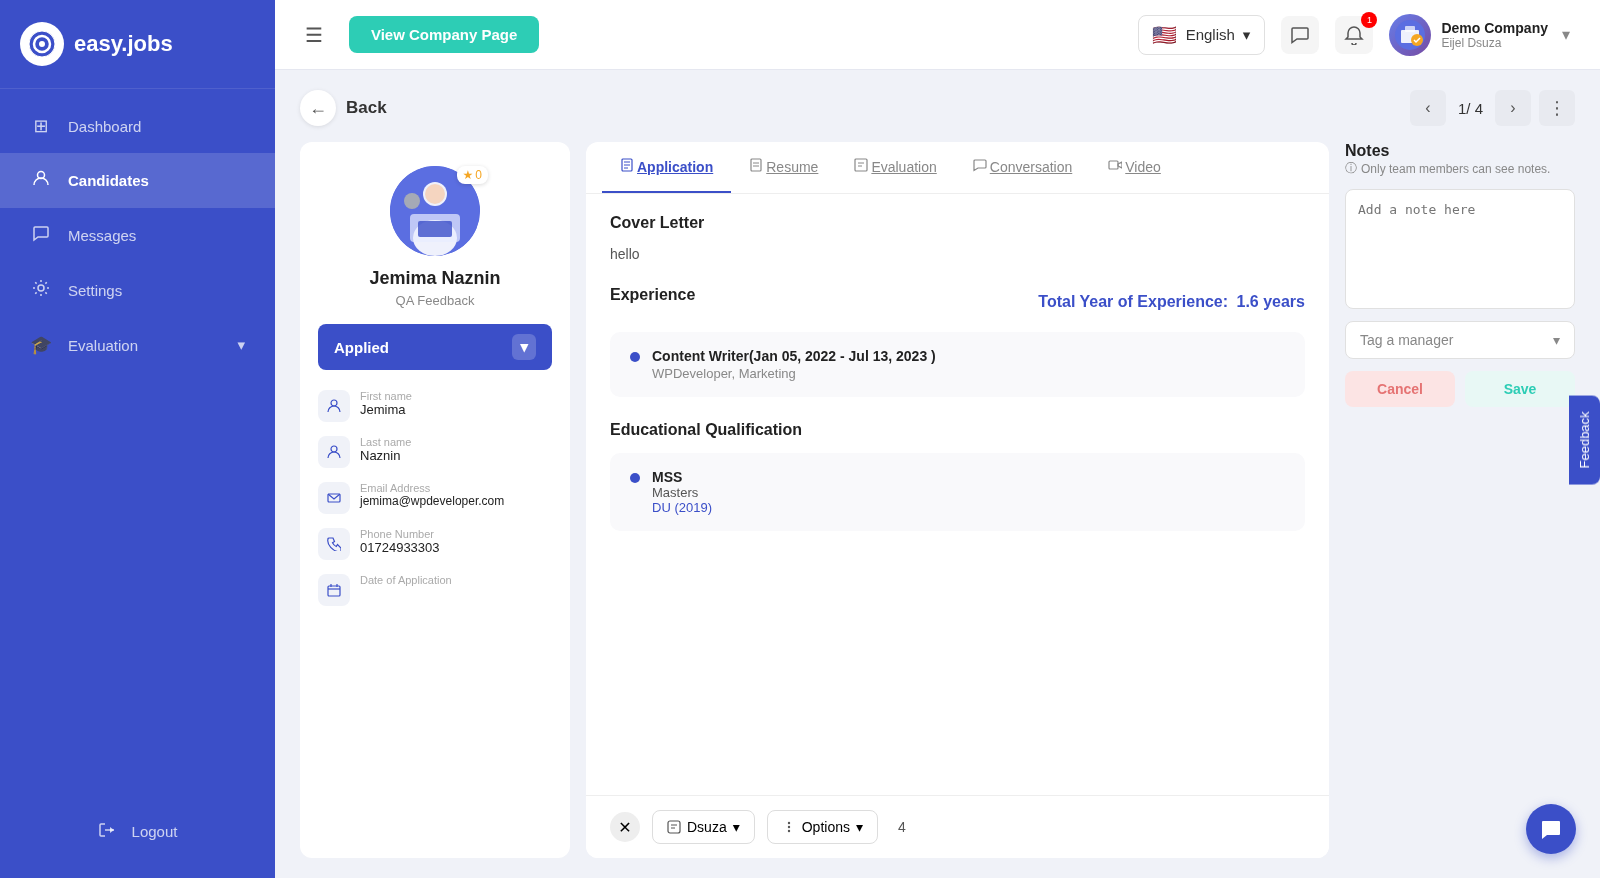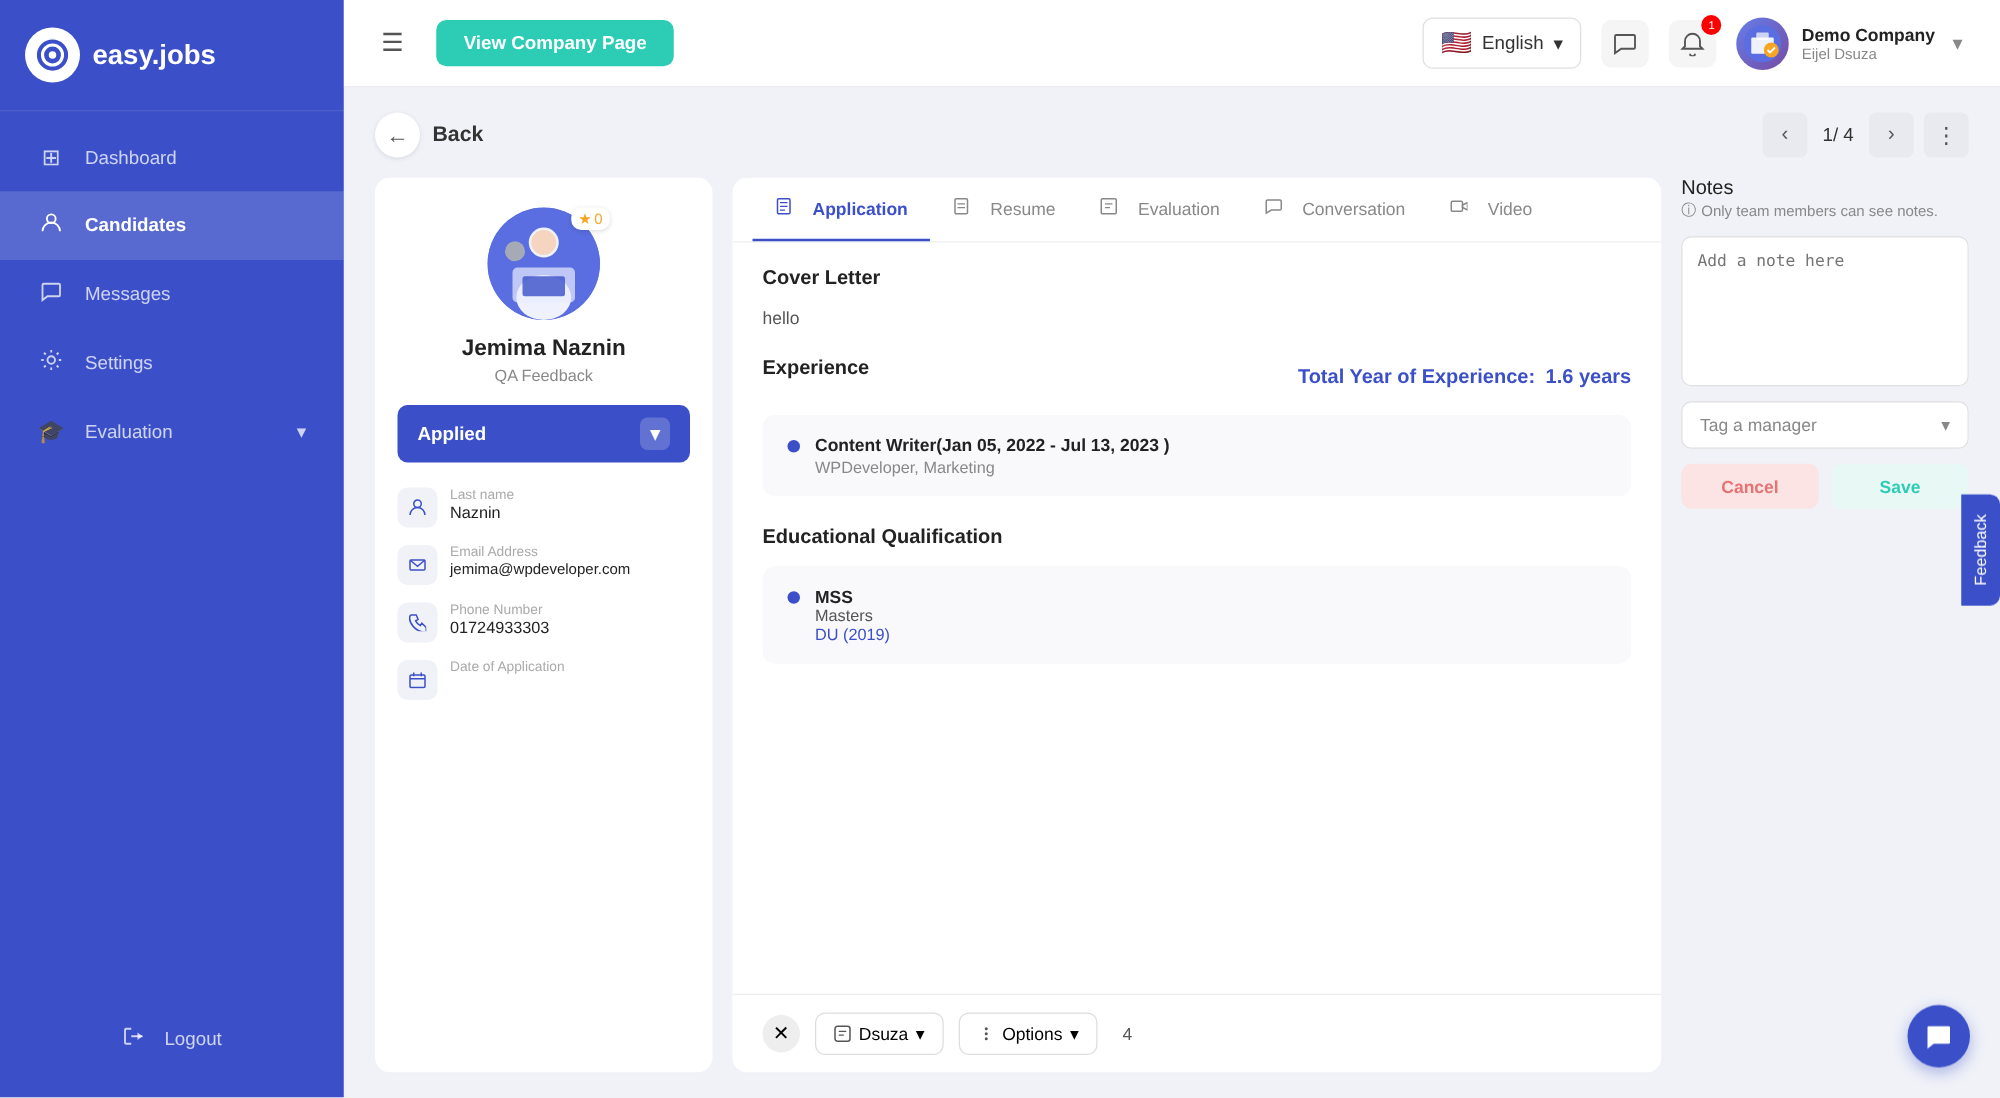--- a/index.html
+++ b/index.html
@@ -243,26 +243,27 @@
     }
     .tabs-row {
       display: flex;
       align-items: center;
       border-bottom: 1px solid #eee;
       padding: 0 16px;
       gap: 0;
       flex-shrink: 0;
     }
     .tab {
-      display: flex; align-items: center; gap: 16px;
+      display: flex; align-items: center; gap: 3px;
       padding: 16px 18px;
       font-size: 14px; color: #888;
       cursor: pointer;
       border-bottom: 2px solid transparent;
       white-space: nowrap;
+      text-decoration: underline;
     }
     .tab.active {
       color: #3b4fc8;
       border-bottom: 2px solid #3b4fc8;
       font-weight: 600;
     }
     .tab .tab-icon { font-size: 14px; }
     .app-content { flex: 1; overflow-y: auto; padding: 20px 24px; }
     .section-title { font-size: 16px; font-weight: 700; color: #222; margin-bottom: 14px; }
     .cover-letter-text { font-size: 14px; color: #555; margin-bottom: 24px; }
@@ -337,21 +338,21 @@
     .bottom-number { font-size: 14px; color: #555; margin-left: 8px; }
 
     
     .notes-panel {
       width: 230px;
       display: flex;
       flex-direction: column;
       gap: 12px;
       flex-shrink: 0;
     }
-    .notes-title { font-size: 16px; font-weight: 400; color: #222; }
+    .notes-title { font-size: 16px; font-weight: 700; color: #222; }
     .notes-subtitle { font-size: 12px; color: #888; display: flex; align-items: center; gap: 4px; }
     .notes-textarea {
       width: 100%;
       height: 120px;
       border: 1px solid #e0e0e0;
       border-radius: 8px;
       padding: 12px;
       font-size: 13px;
       color: #aaa;
       resize: none;
@@ -569,20 +570,32 @@
             <span>0</span>
           </div>
         </div>
         <div class="candidate-name">Jemima Naznin</div>
         <div class="candidate-role">QA Feedback</div>
         <button class="status-btn">
           <span>Applied</span>
           <span class="chevron">▾</span>
         </button>
         <div class="info-section">
+          <div class="info-item">
+            <div class="info-icon">
+              <svg width="14" height="14" viewBox="0 0 14 14" fill="none">
+                <circle cx="7" cy="4" r="3" stroke="#3b4fc8" stroke-width="1.2" fill="none"></circle>
+                <path d="M1 13c0-3.314 2.686-6 6-6s6 2.686 6 6" stroke="#3b4fc8" stroke-width="1.2" fill="none"></path>
+              </svg>
+            </div>
+            <div>
+              <div class="info-label">First name</div>
+              <div class="info-value">Jemima</div>
+            </div>
+          </div>
           <div class="info-item">
             <div class="info-icon">
               <svg width="14" height="14" viewBox="0 0 14 14" fill="none">
                 <circle cx="7" cy="4" r="3" stroke="#3b4fc8" stroke-width="1.2" fill="none"></circle>
                 <path d="M1 13c0-3.314 2.686-6 6-6s6 2.686 6 6" stroke="#3b4fc8" stroke-width="1.2" fill="none"></path>
               </svg>
             </div>
             <div>
               <div class="info-label">Last name</div>
               <div class="info-value">Naznin</div>

